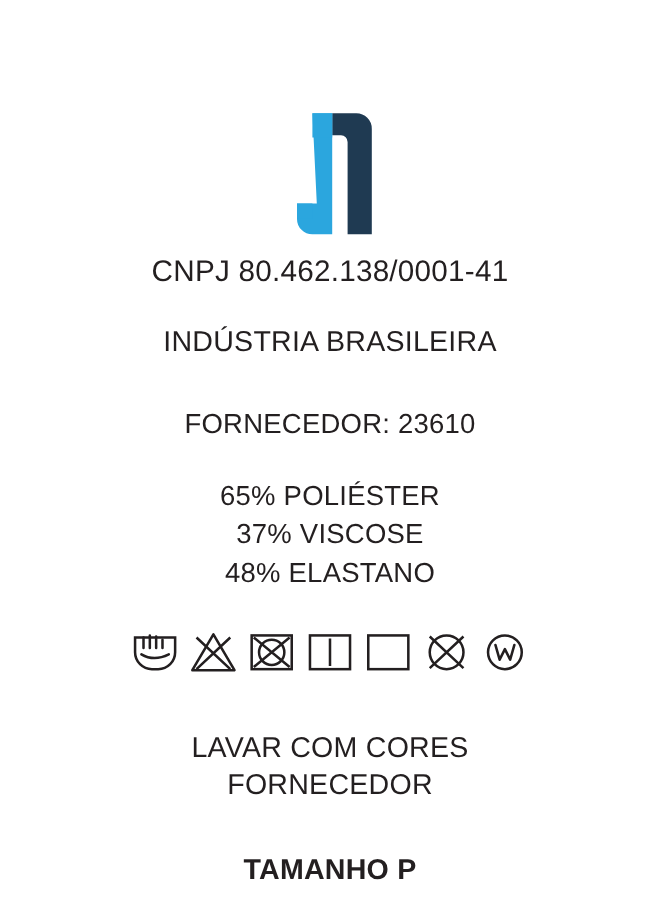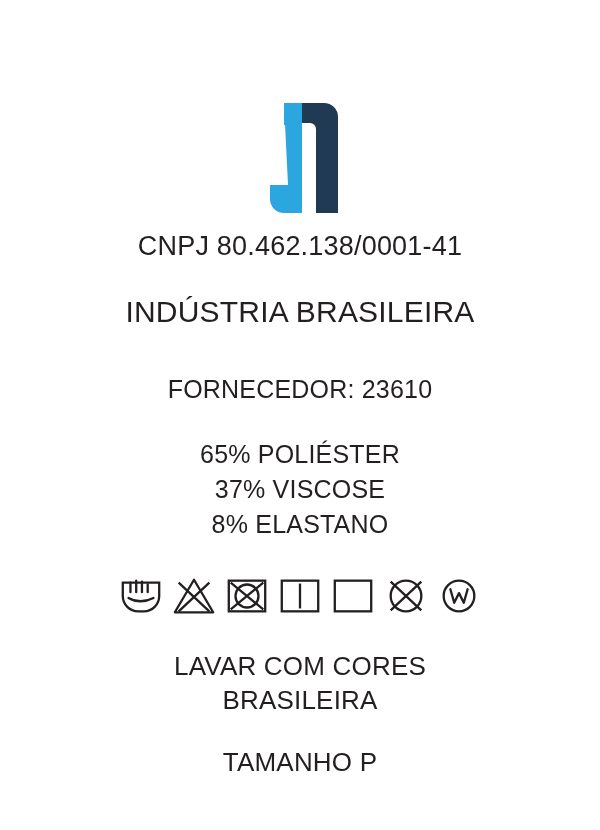--- a/index.html
+++ b/index.html
@@ -36,21 +36,21 @@
     letter-spacing: 0.2px;
     white-space: nowrap;
   }
 
   .cnpj {
     font-size: 27px;
     margin-top: 12px;
   }
 
   .industria {
-    font-size: 30px;
+    font-size: 26px;
     margin-top: 33px;
   }
 
   .fornecedor {
     font-size: 25px;
     margin-top: 46px;
   }
 
   .composition {
     margin-top: 36px;
@@ -69,33 +69,34 @@
     flex-direction: row;
     align-items: center;
     justify-content: center;
     gap: 7px;
   }
   .care-symbols svg {
     display: block;
   }
 
   .instructions {
-    margin-top: 32px;
+    margin-top: 48px;
     display: flex;
     flex-direction: column;
     align-items: center;
     gap: 3px;
   }
   .instructions .line {
     font-size: 26px;
   }
 
   .size {
     font-size: 26px;
-    margin-top: 31px;
+    margin-top: 46px;
+    font-weight: bold;
   }
 </style>
 </head>
 <body>
 
 <div class="label">
 
   <div class="logo-wrap">
     <svg class="logo" viewBox="0 0 120 130">
 
@@ -111,21 +112,21 @@
 
   <div class="line cnpj">CNPJ 80.462.138/0001-41</div>
 
   <div class="line industria">INDÚSTRIA BRASILEIRA</div>
 
   <div class="line fornecedor">FORNECEDOR: 23610</div>
 
   <div class="composition">
     <div class="line">65% POLIÉSTER</div>
     <div class="line">37% VISCOSE</div>
-    <div class="line">8% ELASTANO</div>
+    <div class="line">48% ELASTANO</div>
   </div>
 
   <div class="care-symbols">
 
     <svg width="46" height="46" viewBox="0 0 48 48">
       <path d="M5 10 h38 v14 a16 16 0 0 1 -16 16 h-6 a16 16 0 0 1 -16 -16 z" fill="none" stroke="#231f20" stroke-width="2.4"></path>
       <path d="M13 10 v10 M19 8 v12 M25 9 v11 M31 12 v8" fill="none" stroke="#231f20" stroke-width="2.4" stroke-linecap="round"></path>
       <path d="M11 26 q12 7 26 0" fill="none" stroke="#231f20" stroke-width="2.4" stroke-linecap="round"></path>
     </svg>
 
@@ -156,18 +157,18 @@
 
     <svg width="46" height="46" viewBox="0 0 48 48">
       <circle cx="24" cy="24" r="16" fill="none" stroke="#231f20" stroke-width="2.4"></circle>
       <path d="M15 17 L19 31 L24 21 L29 31 L33 17" fill="none" stroke="#231f20" stroke-width="2.4" stroke-linejoin="round" stroke-linecap="round"></path>
     </svg>
 
   </div>
 
   <div class="instructions">
     <div class="line">LAVAR COM CORES</div>
-    <div class="line">BRASILEIRA</div>
+    <div class="line">FORNECEDOR</div>
   </div>
 
   <div class="line size">TAMANHO P</div>
 
 </div>
 
 </body></html>

